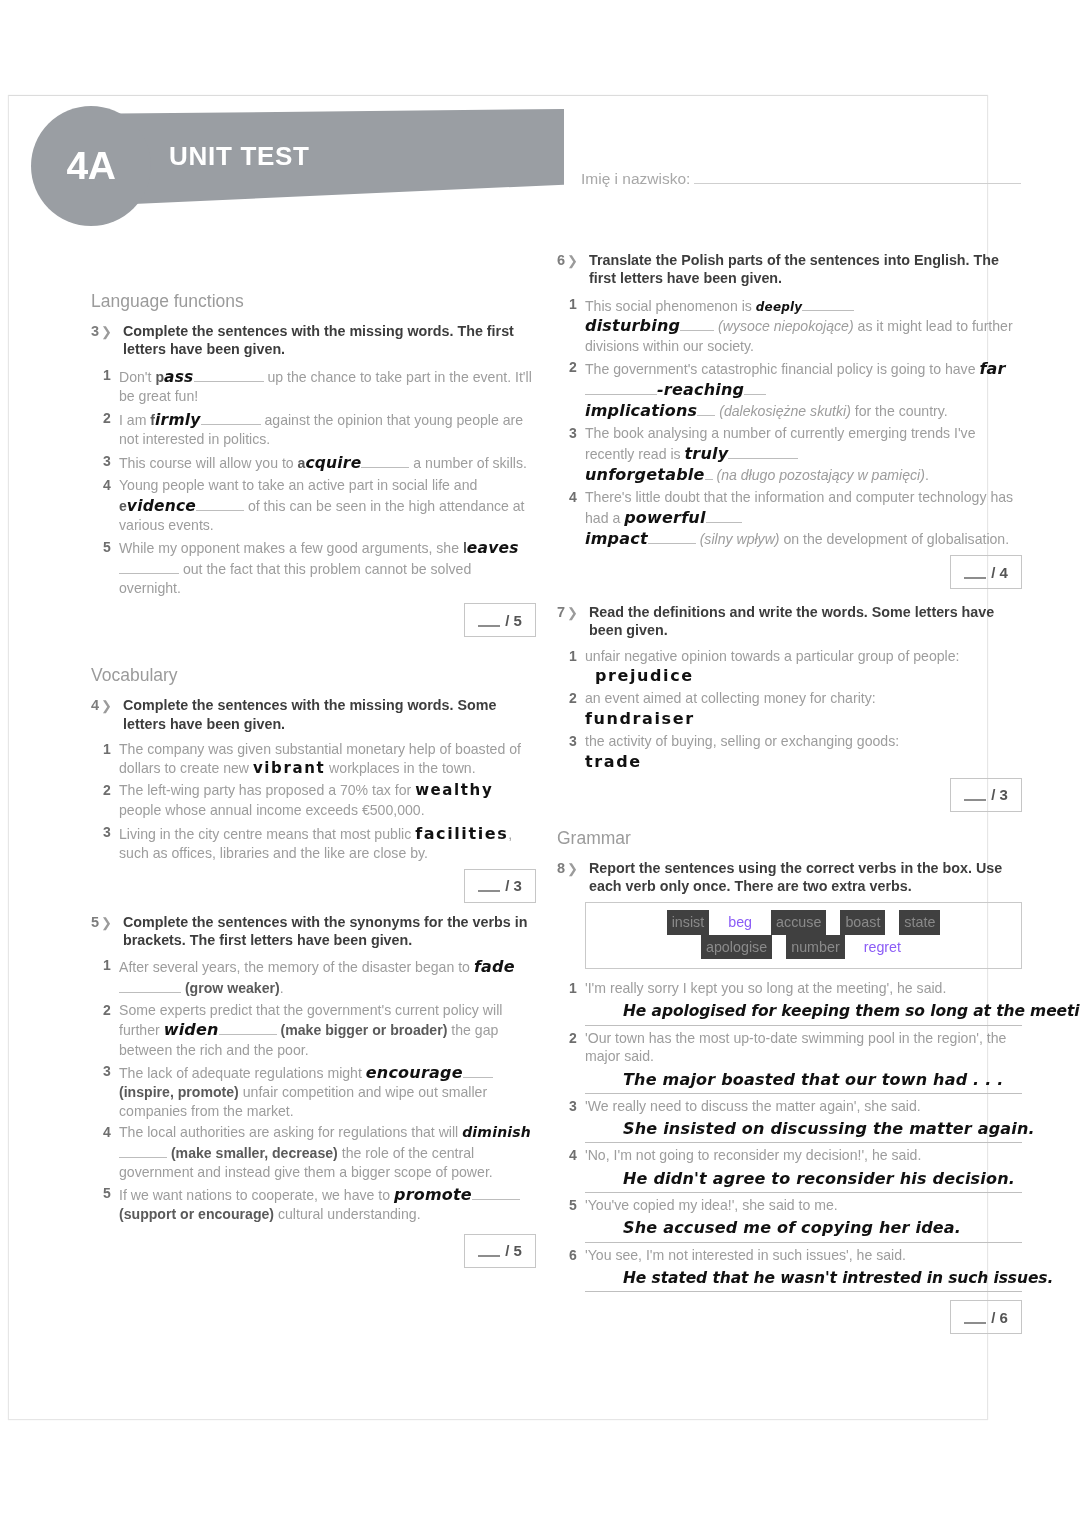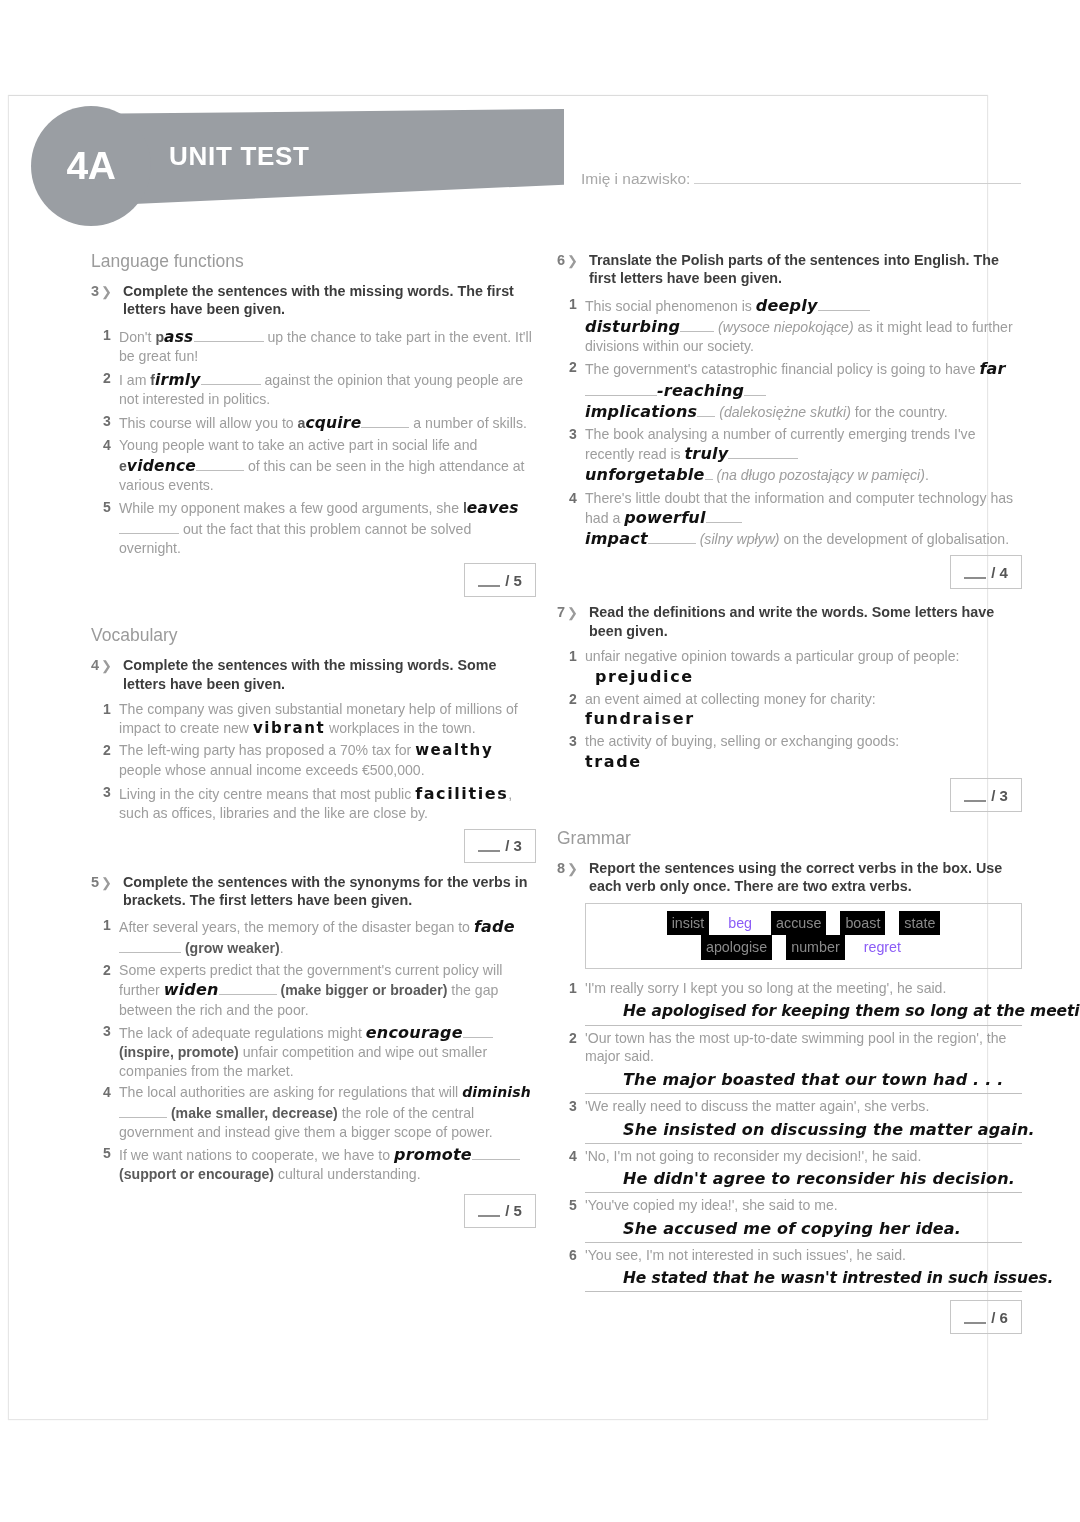--- a/index.html
+++ b/index.html
@@ -78,21 +78,21 @@
   }
   .name-label { font-size: 15.5px; color: #a8a8a8; white-space: nowrap; }
   .name-line {
     flex: 1;
     border-bottom: 1.2px solid #cfcfcf;
     height: 17px;
   }
 
   
   .col { position: absolute; top: 155px; }
-  .col-left  { left: 82px;  width: 445px; }
+  .col-left  { left: 82px;  width: 445px; margin-top: 40px; }
   .col-right { left: 548px; width: 465px; }
 
   .section-head {
     font-size: 17.5px;
     color: #9b9b9b;
     margin: 0 0 10px 0;
     font-weight: normal;
   }
   .section-head.spaced { margin-top: 28px; }
 
@@ -198,21 +198,21 @@
     text-align: center;
     line-height: 1.55;
   }
   .verb {
     font-size: 14.3px;
     color: #8b5cf6;
     margin: 0 7px;
     padding: 1px 5px;
     display: inline-block;
   }
-  .verb.hl { background: #000000; color: #8a8a8a; }
+  .verb.hl { background: #404040; color: #8a8a8a; }
 
   
   .ans-line {
     position: relative;
     border-bottom: 1.1px solid #bfbfbf;
     height: 26px;
     margin: 1px 0 2px 0;
   }
   .ans-line .hw {
     position: absolute;
@@ -284,21 +284,21 @@
     <h2 class="section-head spaced">Vocabulary</h2>
 
     <div class="ex">
       <div class="ex-head">
         <span class="ex-num"><span>4</span><span class="chev">❯</span></span>
         <span class="ex-instr">Complete the sentences with the missing words. Some letters have been given.</span>
       </div>
       <ol class="items">
         <li>
           <span class="it-num">1</span>
-          <span>The company was given substantial monetary help of millions of impact to create new </span><span class="hw-print" style="font-size:15px">vibrant</span><span> workplaces in the town.</span>
+          <span>The company was given substantial monetary help of boasted of dollars to create new </span><span class="hw-print" style="font-size:15px">vibrant</span><span> workplaces in the town.</span>
         </li>
         <li>
           <span class="it-num">2</span>
           <span>The left-wing party has proposed a 70% tax for </span><span class="hw-print" style="font-size:15px">wealthy</span><span> people whose annual income exceeds €500,000.</span>
         </li>
         <li>
           <span class="it-num">3</span>
           <span>Living in the city centre means that most public </span><span class="hw-print" style="font-size:16px">facilities</span><span>, such as offices, libraries and the like are close by.</span>
         </li>
       </ol>
@@ -350,21 +350,21 @@
   <div class="col col-right">
 
     <div class="ex">
       <div class="ex-head">
         <span class="ex-num"><span>6</span><span class="chev">❯</span></span>
         <span class="ex-instr">Translate the Polish parts of the sentences into English. The first letters have been given.</span>
       </div>
       <ol class="items">
         <li>
           <span class="it-num">1</span>
-          <span>This social phenomenon is </span><span class="hw" style="font-size:16px">deeply</span><span class="blank" style="width:52px;height:15px"></span><br>
+          <span>This social phenomenon is </span><span class="hw" style="font-size:12px">deeply</span><span class="blank" style="width:52px;height:15px"></span><br>
           <span class="hw" style="font-size:16px">disturbing</span><span class="blank" style="width:34px;height:15px"></span> <span class="ital">(wysoce niepokojące)</span><span> as it might lead to further divisions within our society.</span>
         </li>
         <li>
           <span class="it-num">2</span>
           <span>The government's catastrophic financial policy is going to have </span><span class="hw" style="font-size:16px">far</span><span class="blank" style="width:72px;height:15px"></span><span class="hw" style="font-size:16px">-reaching</span><span class="blank" style="width:22px;height:15px"></span><br>
           <span class="hw" style="font-size:16px">implications</span><span class="blank" style="width:18px;height:15px"></span> <span class="ital">(dalekosiężne skutki)</span><span> for the country.</span>
         </li>
         <li>
           <span class="it-num">3</span>
           <span>The book analysing a number of currently emerging trends I've recently read is </span><span class="hw" style="font-size:16px">truly</span><span class="blank" style="width:70px;height:15px"></span><br>
@@ -441,21 +441,21 @@
         </li>
         <li>
           <span class="it-num">2</span>
           <span>'Our town has the most up-to-date swimming pool in the region', the major said.</span>
           <div class="ans-line">
                 <span class="hw" style="font-size:16px">The major boasted that our town had . . .</span>
               </div>
         </li>
         <li>
           <span class="it-num">3</span>
-          <span>'We really need to discuss the matter again', she verbs.</span>
+          <span>'We really need to discuss the matter again', she said.</span>
           <div class="ans-line">
                 <span class="hw" style="font-size:16px">She insisted on discussing the matter again.</span>
               </div>
         </li>
         <li>
           <span class="it-num">4</span>
           <span>'No, I'm not going to reconsider my decision!', he said.</span>
           <div class="ans-line">
                 <span class="hw" style="font-size:16px">He didn't agree to reconsider his decision.</span>
               </div>

